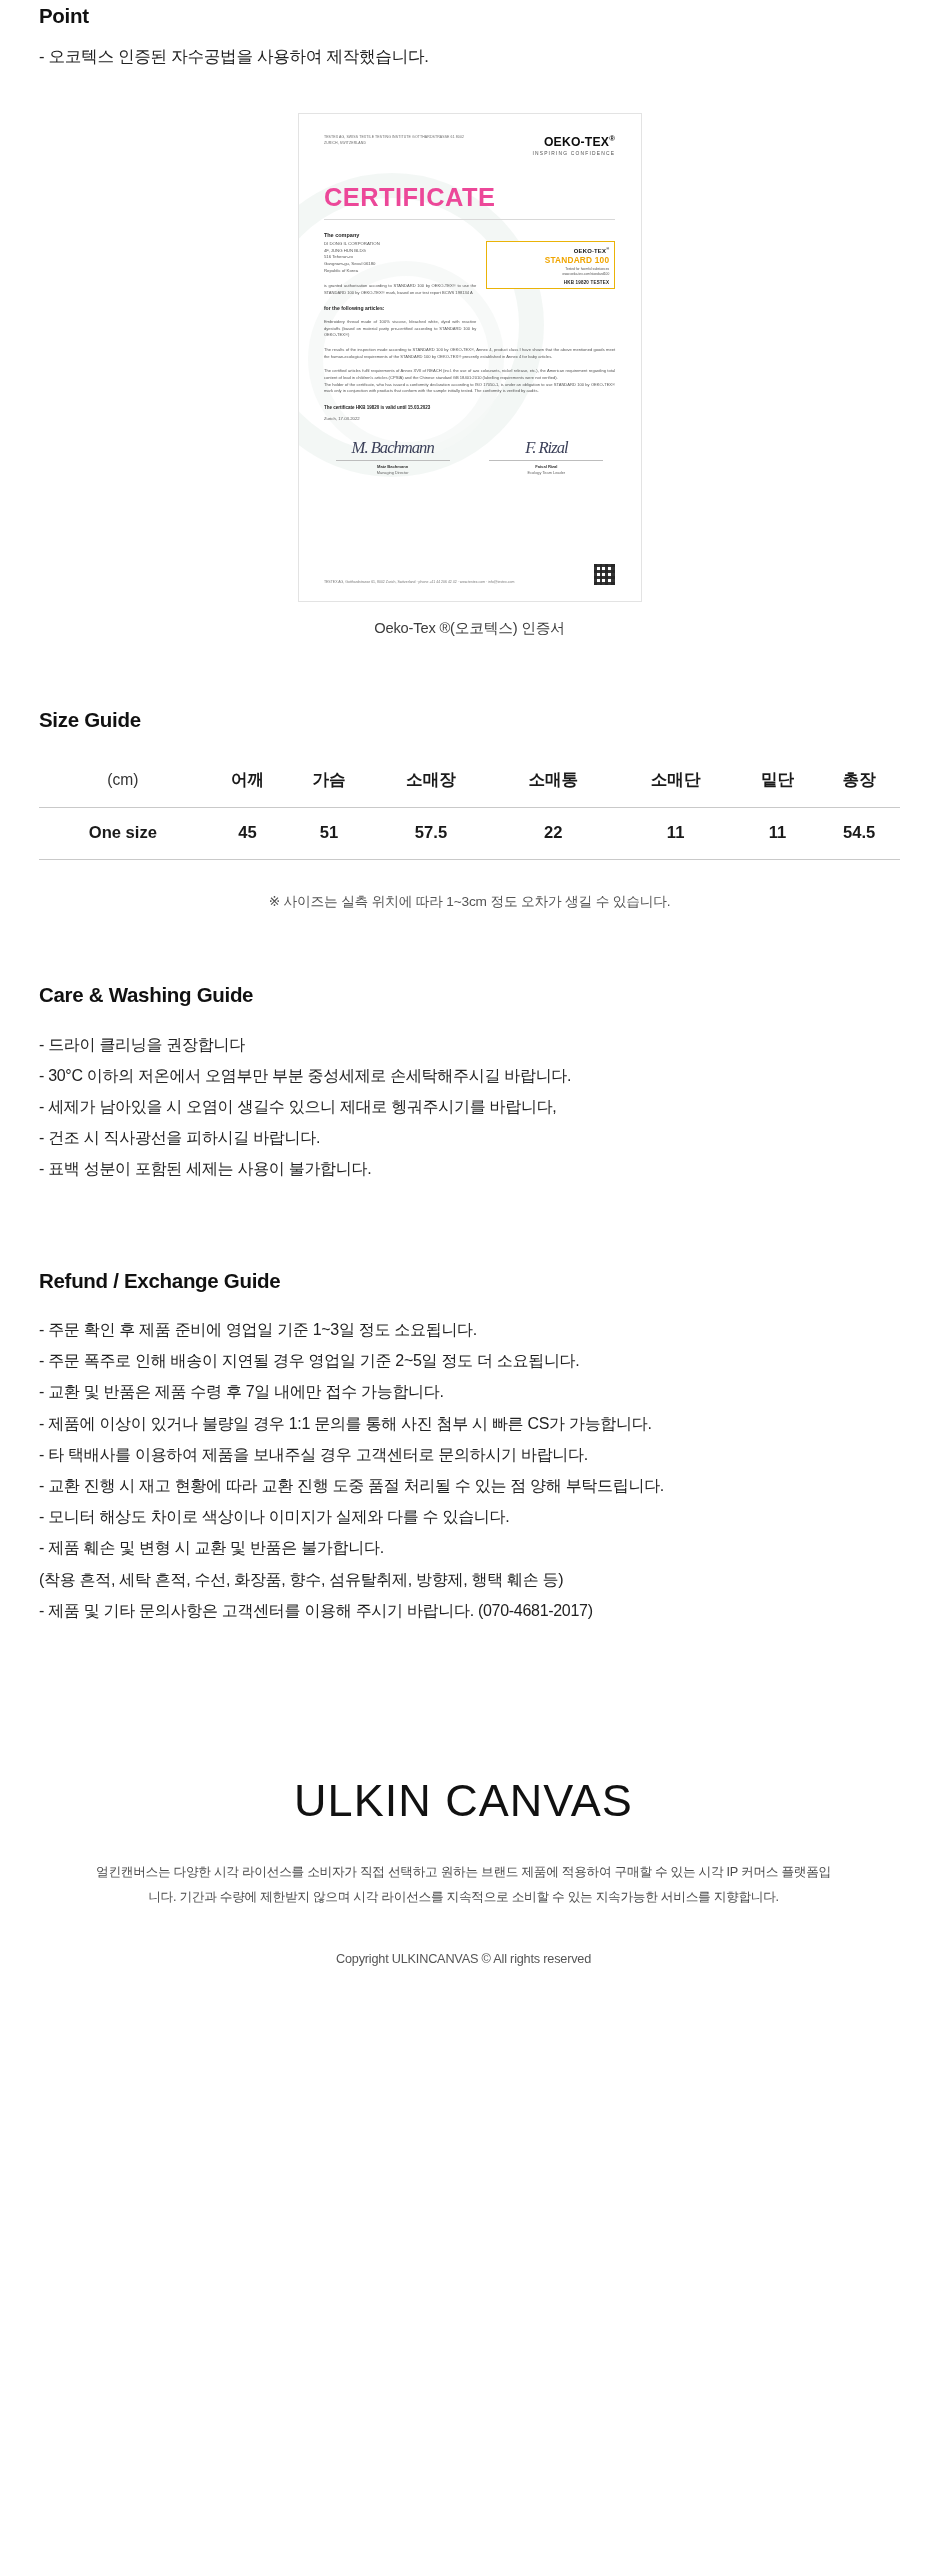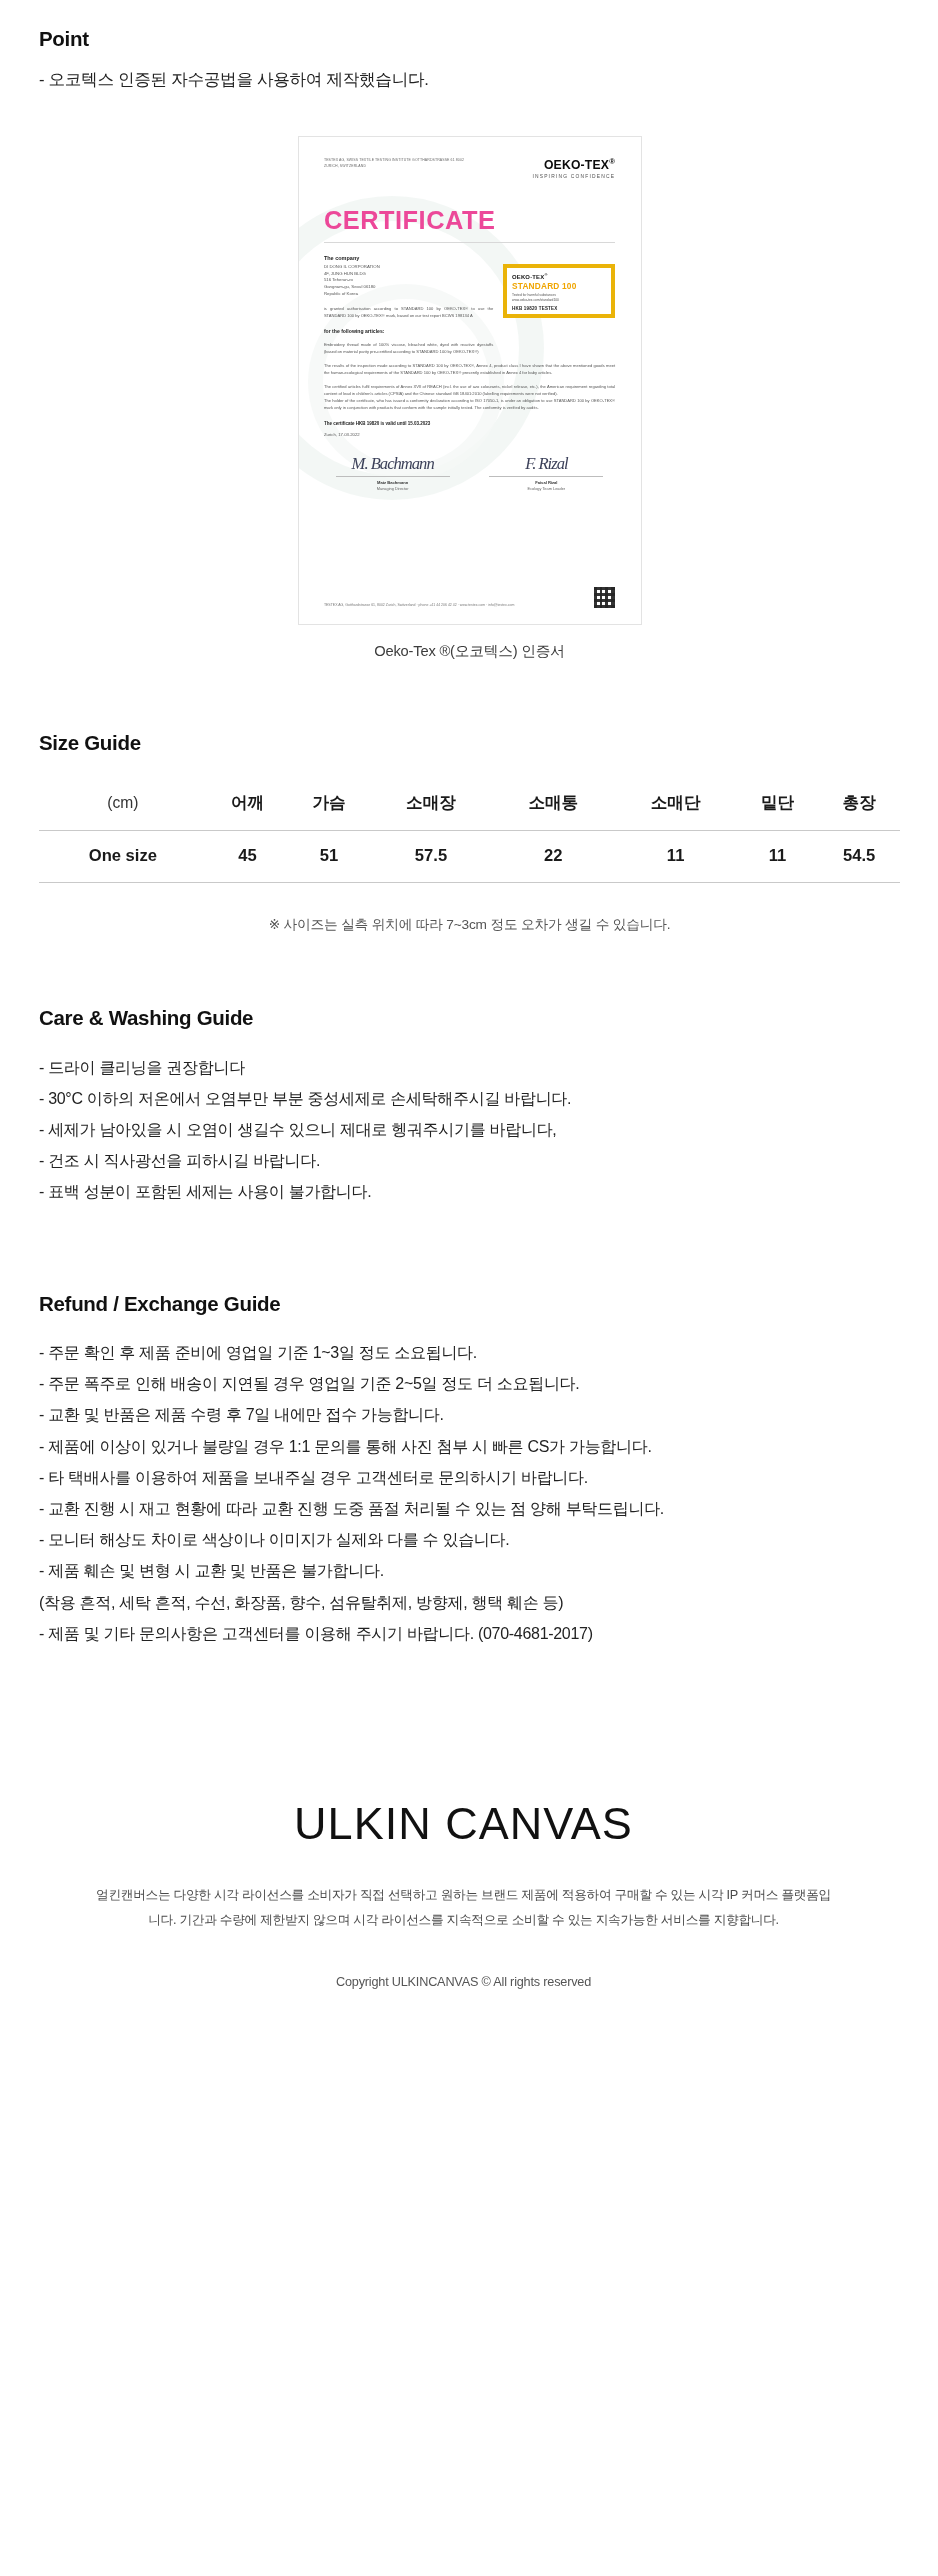--- a/index.html
+++ b/index.html
@@ -29,21 +29,21 @@
   .section-title {
     font-size: 20.5px;
     font-weight: bold;
     letter-spacing: -0.3px;
     color: #111;
     margin: 0;
   }
 
   
   .point-block {
-    padding-top: 27px;
+    padding-top: 4px;
   }
   .point-line {
     font-size: 16.6px;
     color: #222;
     margin-top: 17.6px;
     letter-spacing: -0.3px;
   }
 
   
   .cert-wrap {
@@ -134,24 +134,24 @@
     line-height: 1.6;
     color: #555;
   }
   .cert-body-row {
     display: flex;
     justify-content: space-between;
     align-items: flex-start;
     gap: 9.8px;
   }
   .cert-badge {
-    width: 112px;
-    border: 4px solid #eab308;
+    width: 129px;
+    border: 1px solid #eab308;
     padding: 3.9px 4.9px;
-    text-align: left;
+    text-align: right;
     background: #fff;
   }
   .cert-badge-top {
     font-size: 5.9px;
     font-weight: bold;
     color: #111;
     letter-spacing: 0.2px;
   }
   .cert-badge-top .reg { font-size: 3.9px; vertical-align: super; }
   .cert-badge-mid {
@@ -439,21 +439,21 @@
             <td>45</td>
             <td>51</td>
             <td>57.5</td>
             <td>22</td>
             <td>11</td>
             <td>11</td>
             <td>54.5</td>
           </tr>
         </tbody>
       </table>
-      <p class="size-note">※ 사이즈는 실측 위치에 따라 7~3cm 정도 오차가 생길 수 있습니다.</p>
+      <p class="size-note">※ 사이즈는 실측 위치에 따라 1~3cm 정도 오차가 생길 수 있습니다.</p>
     </section>
 
     <section class="care-block">
       <h2 class="section-title">Care &amp; Washing Guide</h2>
       <ul class="guide-list">
         <li>- 드라이 클리닝을 권장합니다</li>
         <li>- 30°C 이하의 저온에서 오염부만 부분 중성세제로 손세탁해주시길 바랍니다.</li>
         <li>- 세제가 남아있을 시 오염이 생길수 있으니 제대로 헹궈주시기를 바랍니다,</li>
         <li>- 건조 시 직사광선을 피하시길 바랍니다.</li>
         <li>- 표백 성분이 포함된 세제는 사용이 불가합니다.</li>

